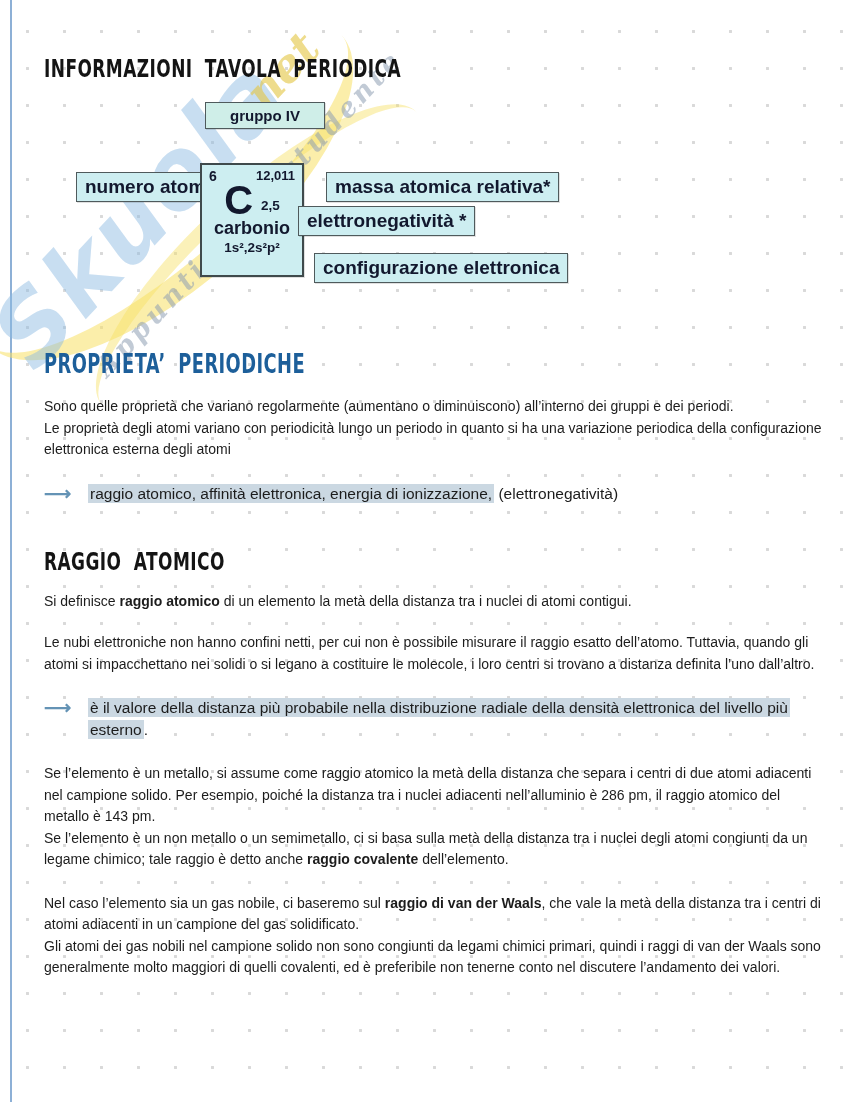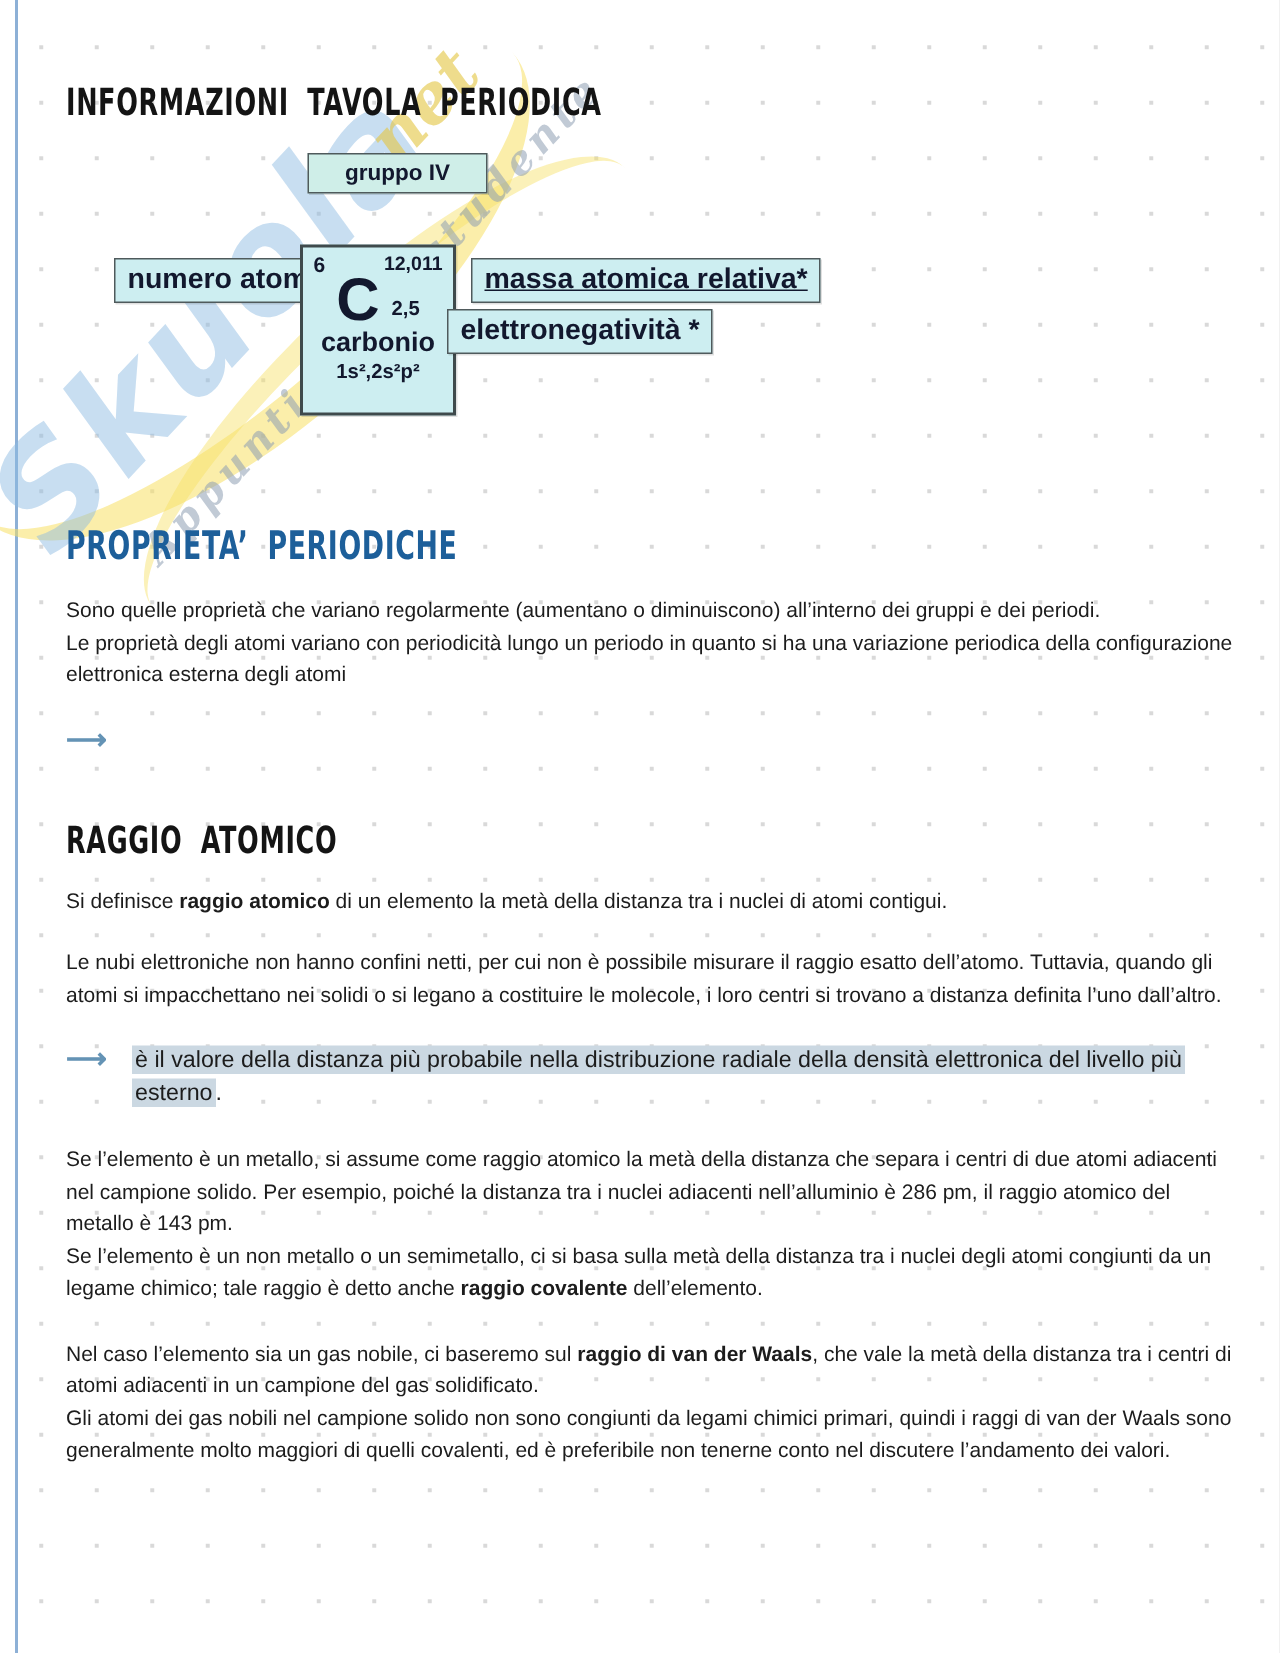--- a/index.html
+++ b/index.html
@@ -23,21 +23,21 @@
   .script-h{display:inline-block;font-family:"DejaVu Sans",sans-serif;font-weight:800;white-space:nowrap;transform:scale(0.85,1.25);transform-origin:left center;letter-spacing:0.5px;word-spacing:7px;}
   .h1{font-size:20px;color:#141414;margin-top:56px;}
   .h2{font-size:21px;color:#1d5f9a;}
   .h3{font-size:20px;color:#141414;}
   
   .diagram{position:relative;height:212px;margin-top:8px;}
   .tag{position:absolute;box-sizing:border-box;background:#cdeef1;border:1px solid #4f5a5c;
        font-weight:bold;font-size:19px;color:#12182e;padding:3px 8px;white-space:nowrap;box-shadow:1px 1px 0 rgba(0,0,0,0.12);}
   .tag.gruppo{left:161px;top:14px;font-size:15px;padding:4px 24px;background:#cdeeе7;background:#cfeee8;}
   .tag.lbl-z{left:32px;top:84px;}
-  .tag.lbl-mass{left:270px;top:84px;text-decoration:underline;}
+  .tag.lbl-mass{left:282px;top:84px;}
   .tag.lbl-en{left:254px;top:118px;}
   .tag.lbl-conf{left:270px;top:165px;}
   .element-box{position:absolute;left:156px;top:75px;width:104px;height:114px;box-sizing:border-box;
        background:#cdeef1;border:2px solid #3f4a4c;color:#12182e;font-weight:bold;box-shadow:1px 1px 0 rgba(0,0,0,0.12);}
   .eb-row1{display:flex;justify-content:space-between;padding:3px 7px 0 7px;font-size:14px;}
   .eb-mass{font-size:13px;}
   .eb-row2{display:flex;align-items:center;justify-content:center;gap:8px;margin-top:-4px;}
   .eb-symbol{font-size:40px;line-height:40px;}
   .eb-en{font-size:13.5px;margin-top:10px;}
   .eb-name{text-align:center;font-size:18px;margin-top:-2px;}
@@ -89,29 +89,31 @@
         <div class="eb-row2">
           <span class="eb-symbol">C</span>
           <span class="eb-en">2,5</span>
         </div>
         <div class="eb-name">carbonio</div>
         <div class="eb-conf">1s²,2s²p²</div>
       </div>
 
       <div class="tag lbl-mass">massa atomica relativa*</div>
       <div class="tag lbl-en">elettronegatività *</div>
+      <div class="tag lbl-conf">configurazione elettronica</div>
     </div>
 
     <div class="h2 script-h mt-h2">PROPRIETA’ PERIODICHE</div>
 
     <p class="mt-p1">Sono quelle proprietà che variano regolarmente (aumentano o diminuiscono) all’interno dei gruppi e dei periodi.</p>
     <p>Le proprietà degli atomi variano con periodicità lungo un periodo in quanto si ha una variazione periodica della configurazione elettronica esterna degli atomi</p>
 
     <div class="callout">
       <span class="arrow">⟶</span>
+      <span class="callout-text"><span class="hl">raggio atomico, affinità elettronica, energia di ionizzazione,</span><span> (elettronegatività)</span></span>
     </div>
 
     <div class="h3 script-h mt-h3">RAGGIO ATOMICO</div>
 
     <p class="mt-def"><span>Si definisce </span><b>raggio atomico</b><span> di un elemento la metà della distanza tra i nuclei di atomi contigui.</span></p>
 
     <p class="mt-clouds">Le nubi elettroniche non hanno confini netti, per cui non è possibile misurare il raggio esatto dell’atomo. Tuttavia, quando gli atomi si impacchettano nei solidi o si legano a costituire le molecole, i loro centri si trovano a distanza definita l’uno dall’altro.</p>
 
     <div class="callout">
       <span class="arrow">⟶</span>

